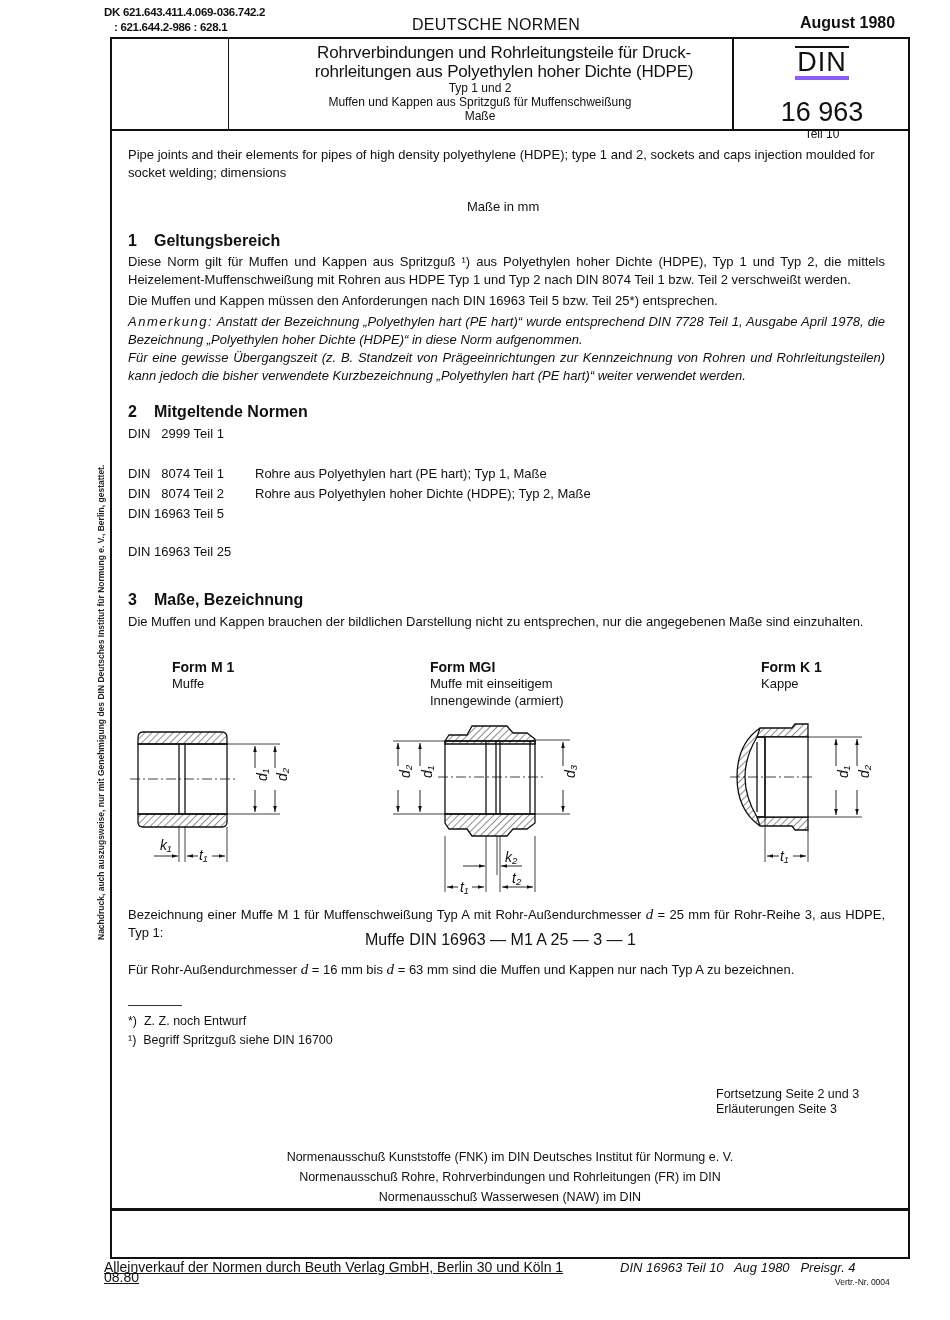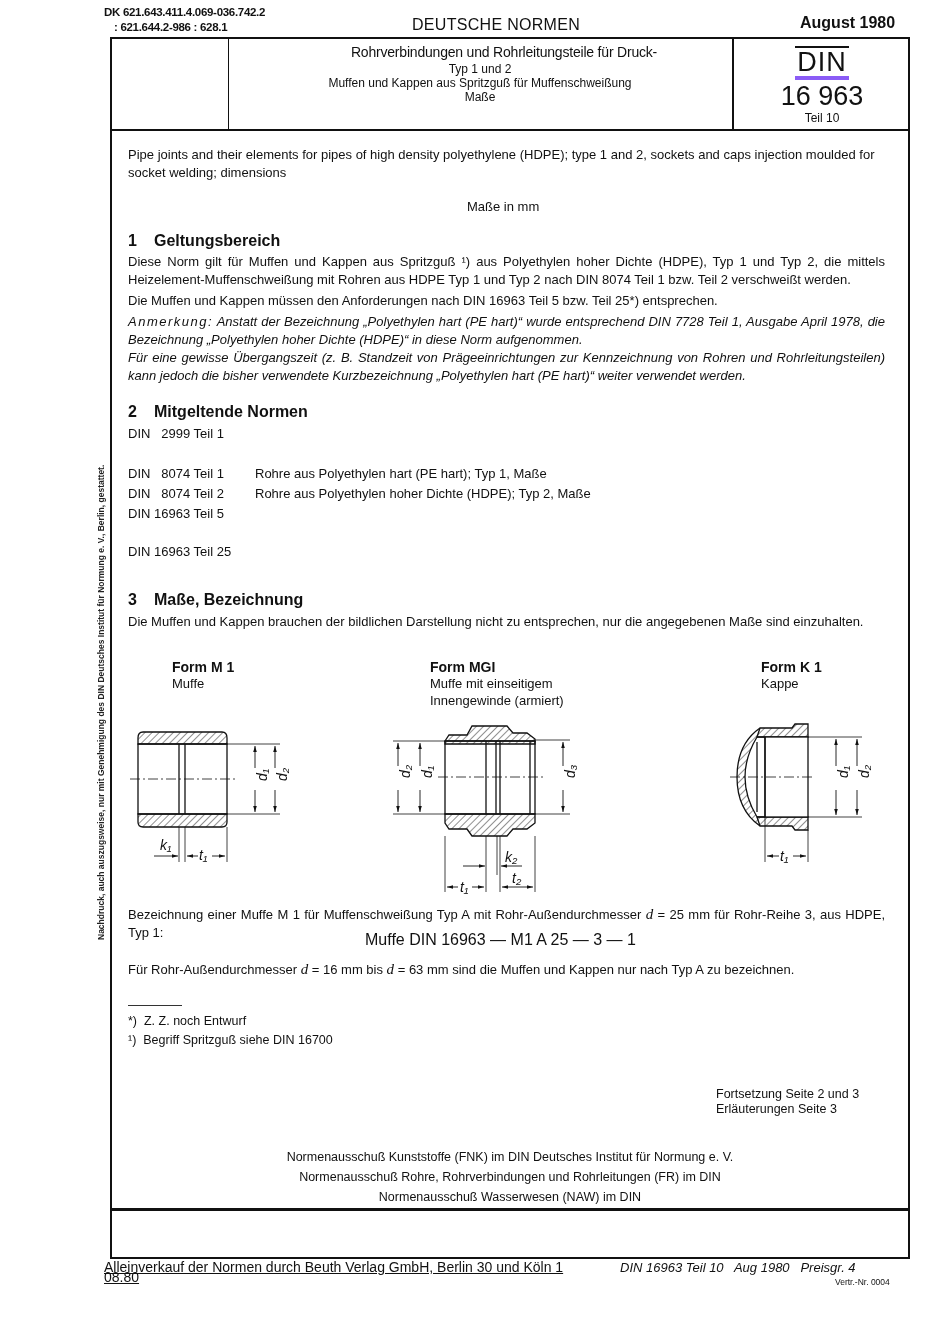--- a/index.html
+++ b/index.html
@@ -12,25 +12,25 @@
   .dk2 { left:114px; top:20px; }
   .dn { left:412px; top:16px; font-size:16px; letter-spacing:0.3px; }
   .date { left:800px; top:14px; font-size:16px; font-weight:bold; }
 
   
   .frame { left:110px; top:37px; width:800px; height:1173px; border:2px solid #111; box-sizing:border-box; }
   .hdr-bottom { left:110px; top:129px; width:800px; height:2px; background:#111; }
   .col1 { left:228px; top:37px; width:1px; height:93px; background:#111; }
   .col2 { left:732px; top:37px; width:2px; height:93px; background:#111; }
   .title-block { left:230px; top:43px; width:500px; text-align:center; }
-  .title-main { font-size:14px; line-height:19px; letter-spacing:-0.2px;padding-left:48px; }
+  .title-main { font-size:17px; line-height:19px; letter-spacing:-0.2px;padding-left:48px; }
   .title-sub { font-size:12px; line-height:14px; }
   .din-block { left:734px; top:40px; width:176px; text-align:center; }
   .din-logo { font-size:27px; line-height:28px; display:inline-block; border-top:2px solid #111; border-bottom:4px solid #8b5cf6; padding:0 2px; margin-top:6px; letter-spacing:1px; }
-  .din-num { font-size:27px; line-height:32px; margin-top:0px; }
+  .din-num { font-size:27px; line-height:32px; margin-top:16px; }
   .din-teil { font-size:12px; line-height:13px; }
 
   
   .p { left:128px; font-size:13px; line-height:18px; width:757px; }
   .justify { text-align:justify; text-align-last:left; }
   .h2 { left:128px; font-size:16px; font-weight:bold; }
   .h2 .num { display:inline-block; width:26px; }
   .italic { font-style:italic; }
   .spaced { letter-spacing:1.5px; }
 
@@ -67,20 +67,21 @@
 <div class="abs dn">DEUTSCHE NORMEN</div>
 <div class="abs date">August 1980</div>
 
 <div class="abs frame"></div>
 <div class="abs hdr-bottom"></div>
 <div class="abs col1"></div>
 <div class="abs col2"></div>
 
 <div class="abs title-block">
   <div class="title-main">Rohrverbindungen und Rohrleitungsteile für Druck-</div>
+  <div class="title-main">rohrleitungen aus Polyethylen hoher Dichte (HDPE)</div>
   <div class="title-sub">Typ 1 und 2</div>
   <div class="title-sub">Muffen und Kappen aus Spritzguß für Muffenschweißung</div>
   <div class="title-sub">Maße</div>
 </div>
 
 <div class="abs din-block">
   <div class="din-logo">DIN</div>
   <div class="din-num">16 963</div>
   <div class="din-teil">Teil 10</div>
 </div>

